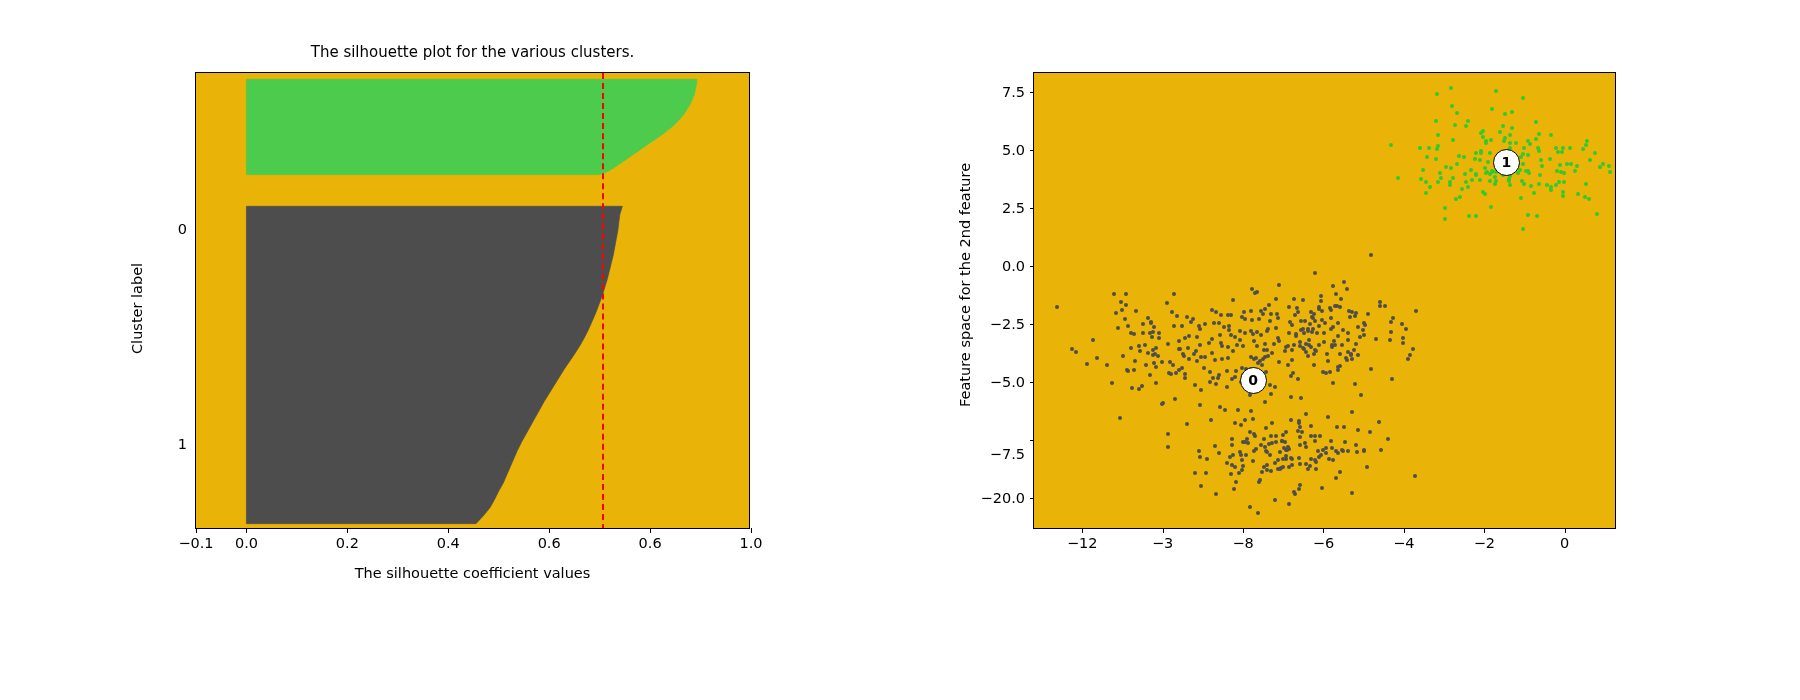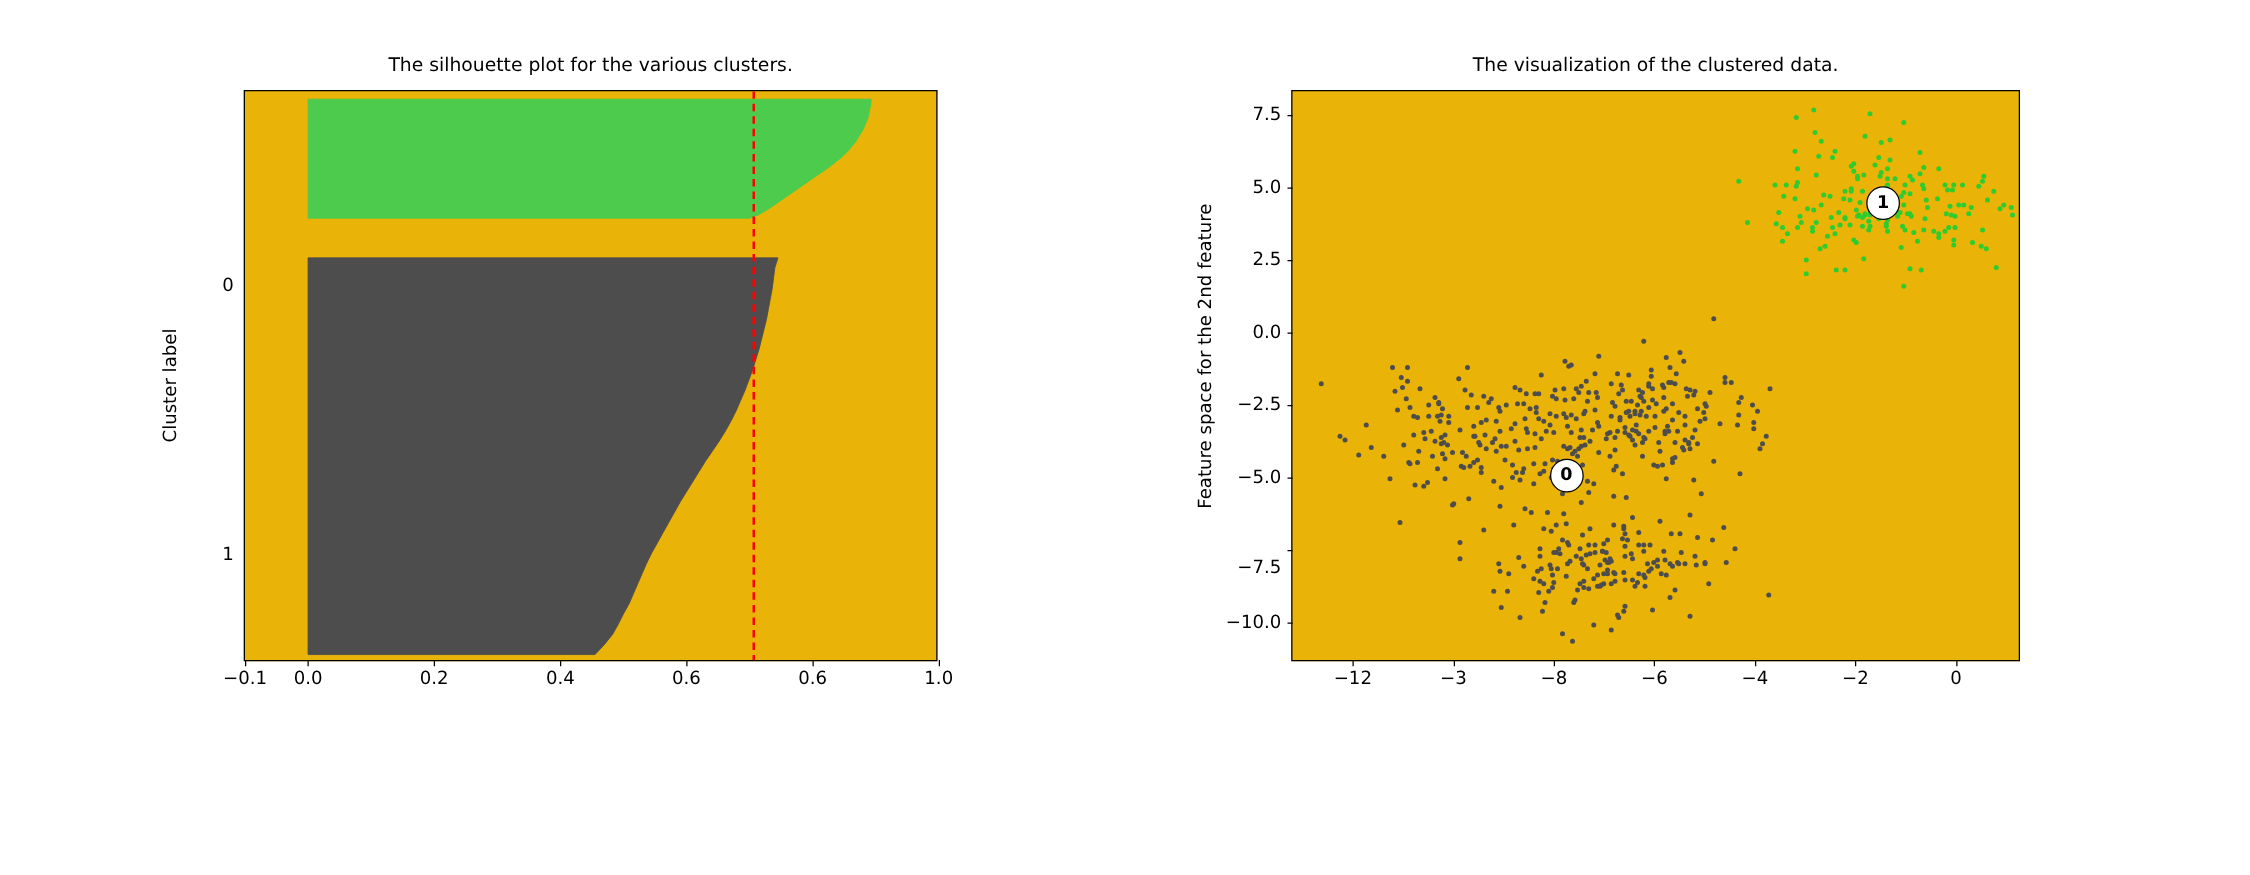--- a/index.html
+++ b/index.html
@@ -74,25 +74,25 @@
         <div class="xtick" style="left: 252.273px;">0.4</div>
         <div class="xtickmark" style="left: 353.182px;"></div>
         <div class="xtick" style="left: 353.182px;">0.6</div>
         <div class="xtickmark" style="left: 454.091px;"></div>
         <div class="xtick" style="left: 454.091px;">0.6</div>
         <div class="xtickmark" style="left: 555px;"></div>
         <div class="xtick" style="left: 555px;">1.0</div>
         <div class="ytick" style="top: 371.312px;">1</div>
         <div class="ytick" style="top: 155.507px;">0</div>
       </div>
+    <div class="xlabel" id="left-xlabel" style="top:492px;">The silhouette coefficient values</div>
     <div class="ylabel" id="left-ylabel" style="left:-67px;top:281px;">Cluster label</div>
   </div>
 
   <div class="axes" id="ax-right" style="left:1033px;top:72px;width:583px;height:457px;">
-    <div class="axes-title">The visualization of the clustered data.</div>
     <div class="plotclip" id="scatter-layer">
         <div class="pt" style="width: 4px; height: 4px; background: rgb(77, 77, 77); left: 97.645px; top: 294.555px;"></div>
         <div class="pt" style="width: 4px; height: 4px; background: rgb(77, 77, 77); left: 127.046px; top: 327.795px;"></div>
         <div class="pt" style="width: 4px; height: 4px; background: rgb(77, 77, 77); left: 107.072px; top: 257.696px;"></div>
         <div class="pt" style="width: 4px; height: 4px; background: rgb(77, 77, 77); left: 122.989px; top: 262.719px;"></div>
         <div class="pt" style="width: 4px; height: 4px; background: rgb(77, 77, 77); left: 139.571px; top: 297.79px;"></div>
         <div class="pt" style="width: 4px; height: 4px; background: rgb(77, 77, 77); left: 191.173px; top: 295.987px;"></div>
         <div class="pt" style="width: 4px; height: 4px; background: rgb(77, 77, 77); left: 191.839px; top: 272.167px;"></div>
         <div class="pt" style="width: 4px; height: 4px; background: rgb(77, 77, 77); left: 100.346px; top: 236.095px;"></div>
         <div class="pt" style="width: 4px; height: 4px; background: rgb(77, 77, 77); left: 193.347px; top: 251.078px;"></div>
@@ -780,18 +780,18 @@
         <div class="ytick" style="top: 134.548px;">2.5</div>
         <div class="ytickmark" style="top: 192.543px;"></div>
         <div class="ytick" style="top: 192.543px;">0.0</div>
         <div class="ytickmark" style="top: 250.538px;"></div>
         <div class="ytick" style="top: 250.538px;">−2.5</div>
         <div class="ytickmark" style="top: 308.533px;"></div>
         <div class="ytick" style="top: 308.533px;">−5.0</div>
         <div class="ytickmark" style="top: 366.528px;"></div>
         <div class="ytick" style="top: 381px;">−7.5</div>
         <div class="ytickmark" style="top: 424.523px;"></div>
-        <div class="ytick" style="top: 424.523px;">−10.0</div>
+        <div class="ytick" style="top: 424.523px;">−20.0</div>
       </div>
     <div class="ylabel" id="right-ylabel" style="left:-77px;top:334px;">Feature space for the 2nd feature</div>
   </div>
 
 </div>
 
 </body></html>

